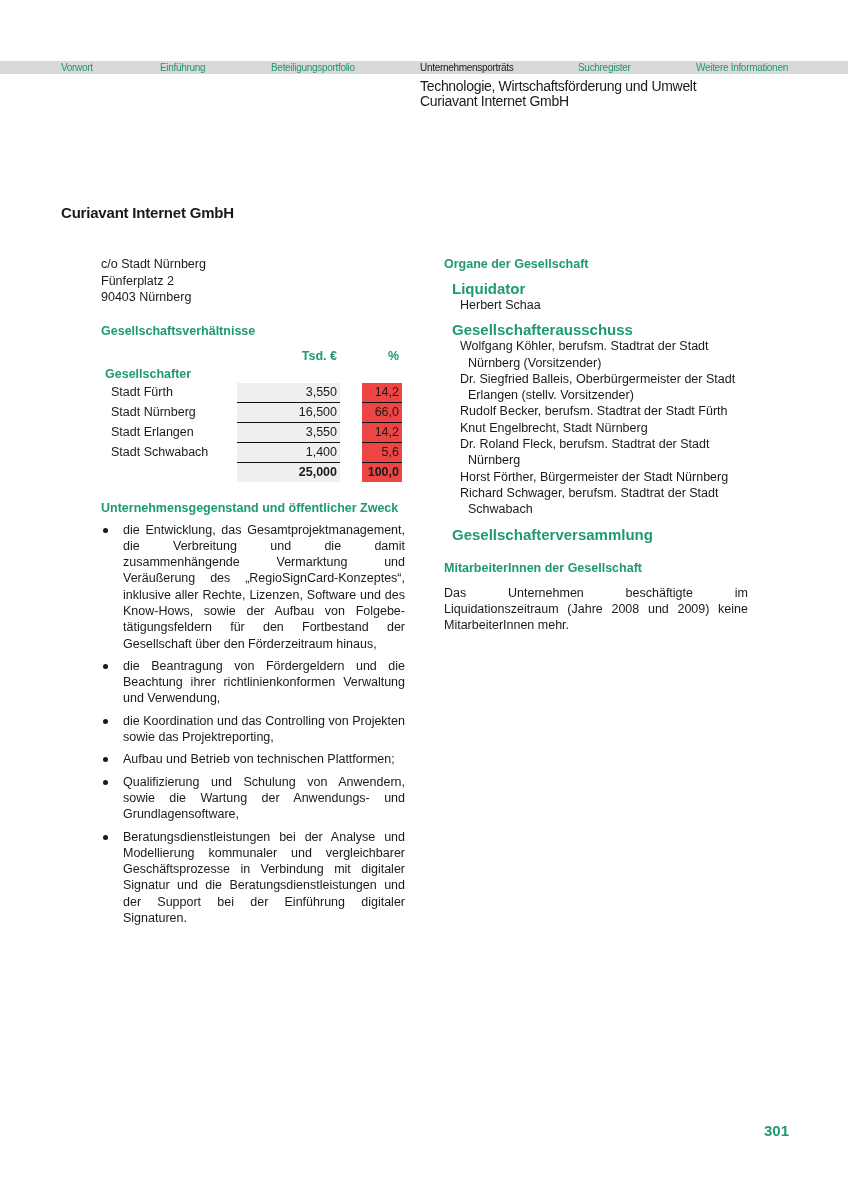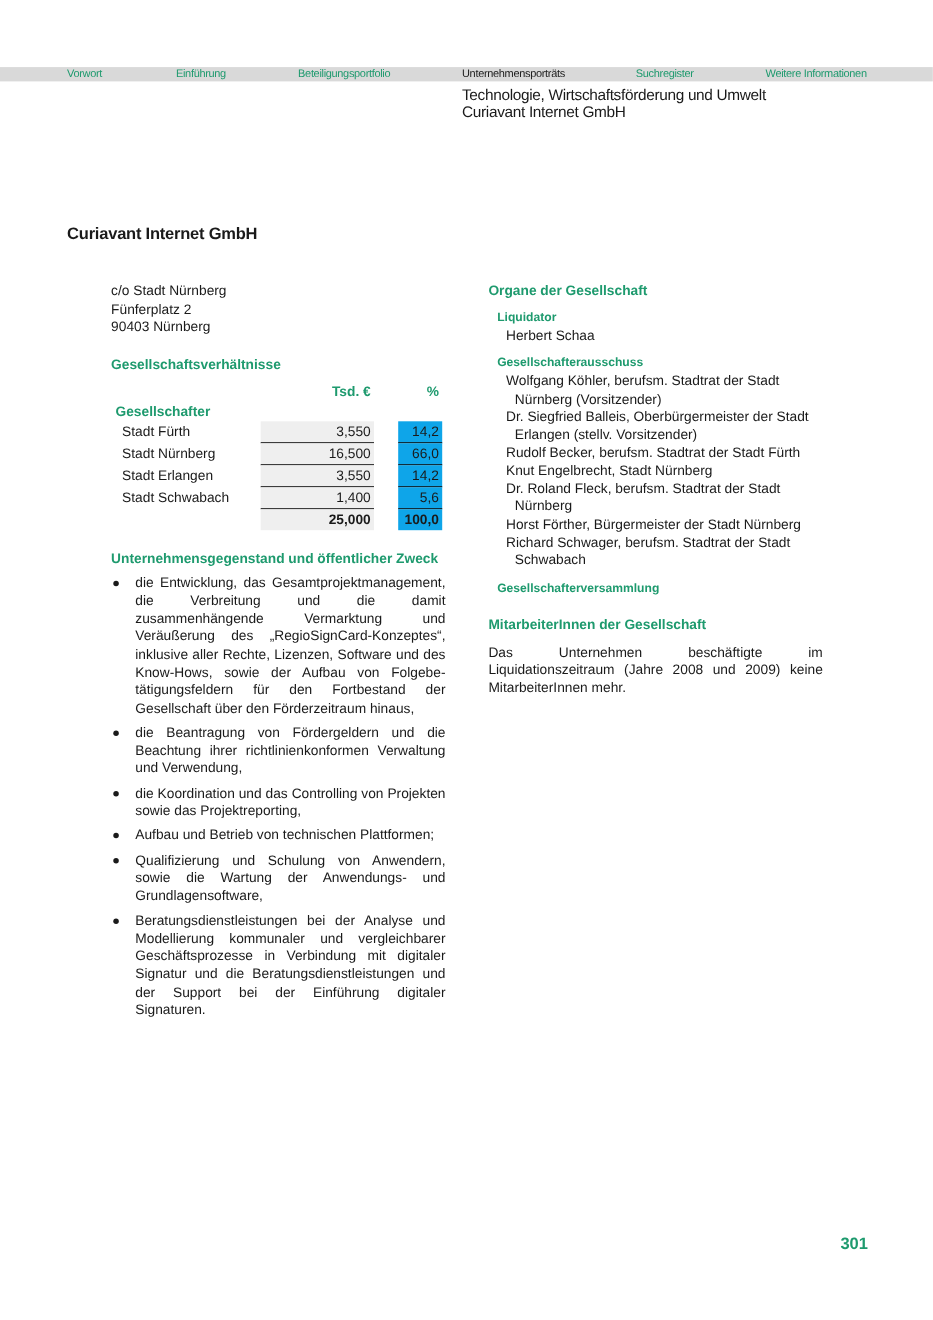--- a/index.html
+++ b/index.html
@@ -34,36 +34,36 @@
     .sec-head { margin-top: 16px; }
     table.shares { border-collapse: separate; border-spacing: 0; margin-top: 8px; width: 301px; font-size: 12.5px; }
     table.shares td { padding: 0; height: 19px; line-height: 19px; }
     .th-num { color: #1e9a6e; font-weight: bold; text-align: right; }
     .lbl { padding-left: 10px !important; white-space: nowrap; }
     .val {
       text-align: right; background: #efefef; border-bottom: 1.5px solid #111;
       padding-right: 3px !important;
     }
     .pct {
-      text-align: right; background: #0ea5e9; border-bottom: 1.5px solid #111;
+      text-align: right; background: #ef4444; border-bottom: 1.5px solid #111;
       padding-right: 3px !important;
     }
     .total td.val, .total td.pct { border-bottom: none; font-weight: bold; }
     .gap { width: 22px; }
     .para { font-size: 12.5px; line-height: 16.3px; text-align: justify; }
     ul.bullets { list-style: none; padding: 0; margin: 6px 0 0 0; }
     ul.bullets li {
       position: relative; padding-left: 22px; font-size: 12.5px; line-height: 16.3px;
       text-align: justify; margin-bottom: 6px; hyphens: manual;
     }
     ul.bullets li .dot {
       position: absolute; left: 2px; top: 6px; width: 5px; height: 5px;
       border-radius: 50%; background: #1a1a1a;
     }
-    .subhead { color: #1e9a6e; font-weight: bold; font-size: 11px; line-height: 16px; margin-left: 8px; }
+    .subhead { color: #1e9a6e; font-weight: bold; font-size: 15px; line-height: 16px; margin-left: 8px; }
     .member { font-size: 12.5px; line-height: 16.3px; margin-left: 16px; padding-left: 8px; text-indent: -8px; }
     .pagenum {
       position: absolute; left: 764px; top: 1122px; font-size: 15px; font-weight: bold; color: #1e9a6e;
     }
   </style>
 </head>
 <body>
 
 <div class="navbar">
   <a class="nav-item" style="left:61px">Vorwort</a>

